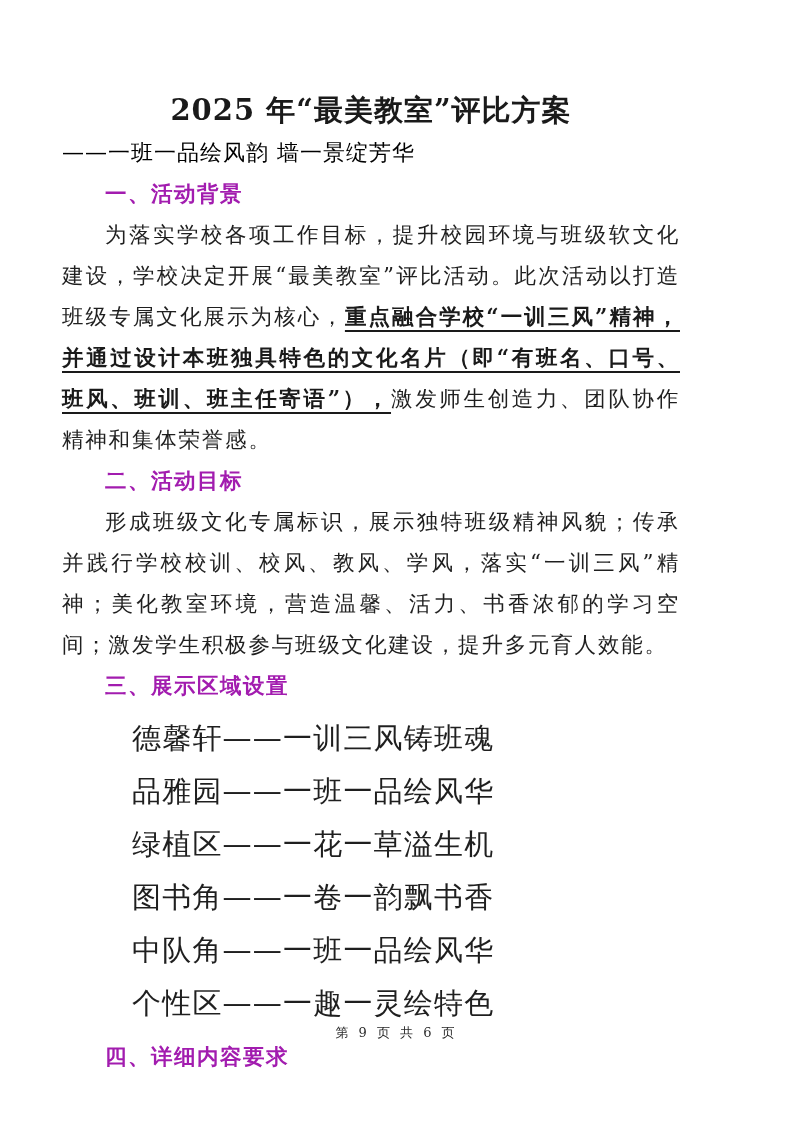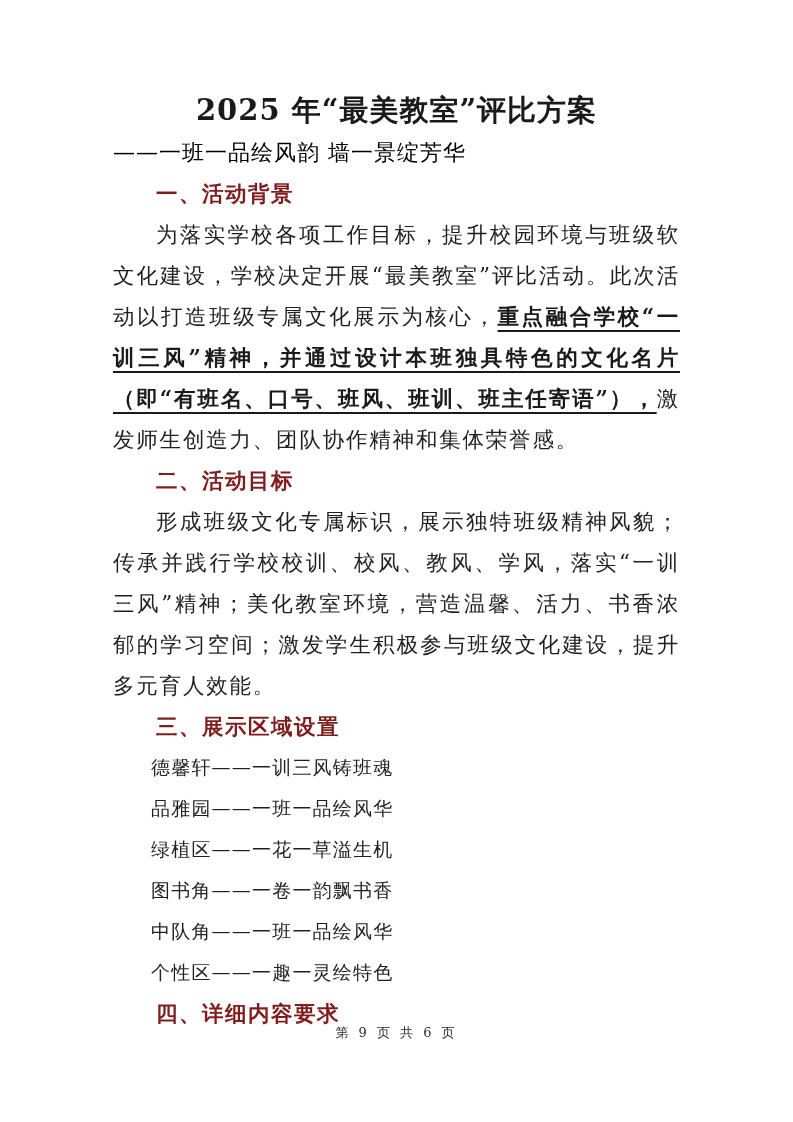--- a/index.html
+++ b/index.html
@@ -7,21 +7,21 @@
     padding: 0;
     background: #ffffff;
   }
   .page {
     position: relative;
     width: 793px;
     height: 1122px;
     margin: 0 auto;
     background: #ffffff;
     box-sizing: border-box;
-    padding: 88px 113px 0 113px;
+    padding: 88px 113px 0 62px;
     font-family: "DejaVu Serif", "Liberation Serif", serif;
     color: #1f1f1f;
     overflow: hidden;
   }
   .doc-title {
     margin: 0;
     font-size: 29px;
     font-weight: bold;
     line-height: 45px;
     text-align: center;
@@ -36,41 +36,41 @@
     letter-spacing: 1px;
     color: #000000;
   }
   .sec-heading {
     margin: 0;
     font-size: 21.5px;
     font-weight: bold;
     line-height: 41px;
     text-indent: 2em;
     letter-spacing: 1.5px;
-    color: #7f1d1d;
+    color: #a21caf;
   }
   .body-para {
     margin: 0;
     font-size: 21.5px;
     line-height: 41px;
     text-indent: 2em;
     text-align: justify;
     letter-spacing: 1.8px;
     color: #1f1f1f;
   }
   .emphasis {
     font-weight: bold;
     text-decoration: underline;
     text-underline-offset: 6px;
     text-decoration-thickness: 1.5px;
     color: #1a1a1a;
   }
   .zone-line {
-    margin: 0;
-    font-size: 19px;
+    margin: 12px;
+    font-size: 29px;
     line-height: 41px;
     text-indent: 2em;
     letter-spacing: 1.2px;
     color: #1f1f1f;
   }
   .page-footer {
     position: absolute;
     top: 1024px;
     left: 0;
     width: 100%;

